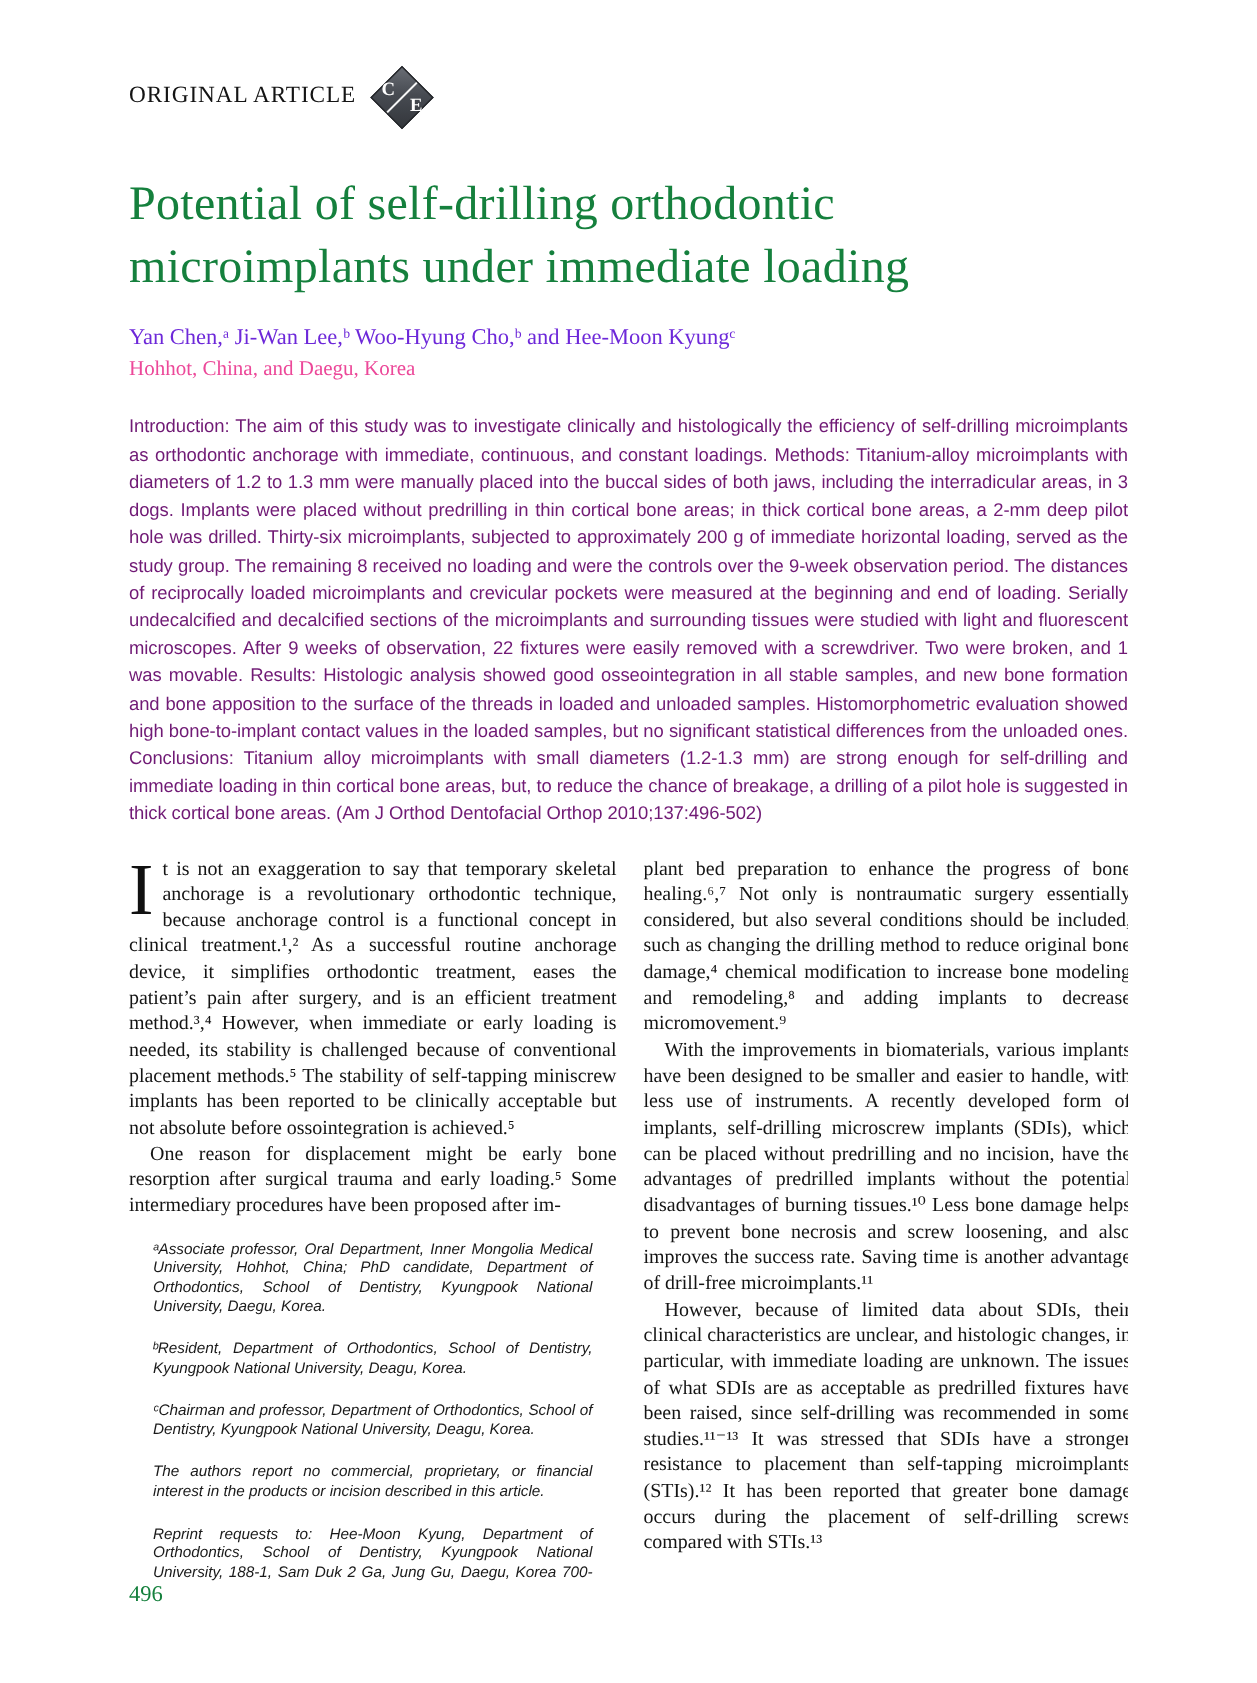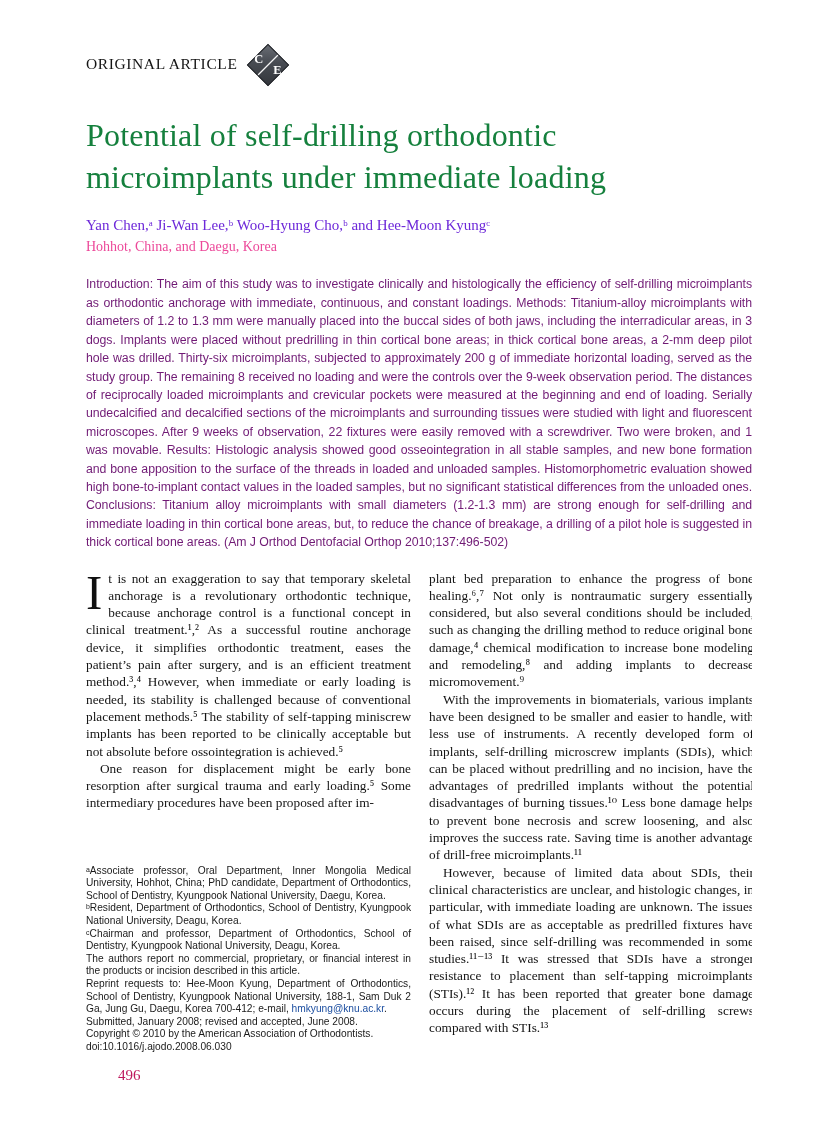--- a/index.html
+++ b/index.html
@@ -79,26 +79,26 @@
     color:#101010;
   }
 
   
   .footnotes {
     margin-top:auto;
     font-family:"Liberation Sans","DejaVu Sans",sans-serif;
     font-size:10.2px; line-height:12.6px;
     text-align:justify; color:#1a1a1a;
   }
-  .footnotes p { margin:0; text-indent:0; }
+  .footnotes p { margin:16px; text-indent:0;font-style:italic; }
   .email { color:#1c4ea0; text-decoration:none; cursor:pointer; }
 
   .page-number {
-    position:absolute; left:86px; bottom:24px;
-    font-size:15px; color:#be185d;margin-left:32px;
+    position:absolute; left:86px; bottom:36px;
+    font-size:15px; color:#15803d;
   }
 </style>
 </head>
 <body>
 
 <div class="page">
 
   <div class="header-row">
     <span class="article-type">ORIGINAL ARTICLE</span>
     <span class="ce-diamond">

